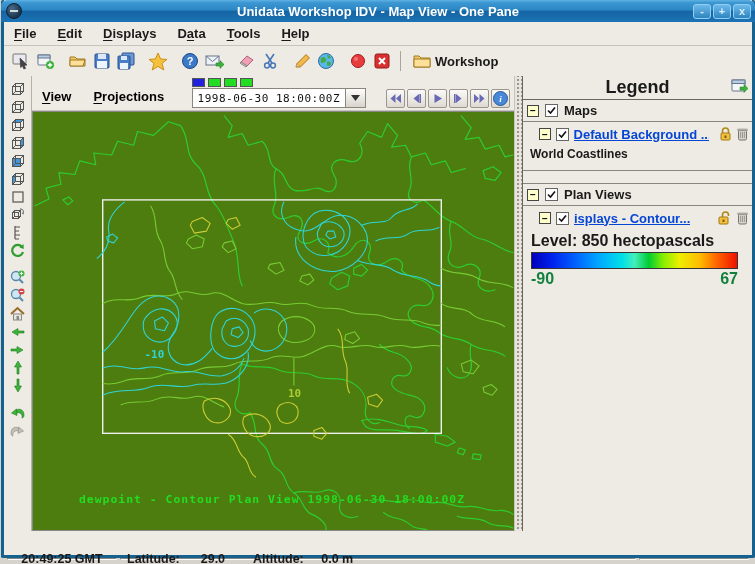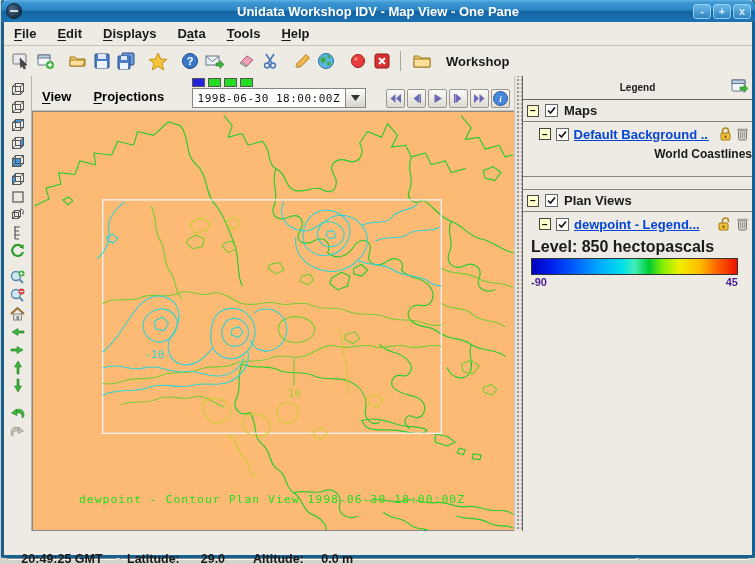--- a/index.html
+++ b/index.html
@@ -38,21 +38,21 @@
     background:#eeebe4;border-bottom:1px solid #c8c4bc;
     font-size:13px;font-weight:bold;color:#1a1a1a;}
   .menu-item{cursor:default;}
   .menu-item u{text-underline-offset:2px;}
   
   .toolbar{height:30px;display:flex;align-items:center;padding-left:6px;
     background:#eeebe4;border-bottom:1px solid #c8c4bc;}
   .tbtn{width:24px;height:24px;display:flex;align-items:center;justify-content:center;border-radius:2px;}
   .tsep{width:1px;height:20px;background:#aaa69e;margin:0 6px;}
   .gap1{margin-right:8px}
-  .workshop{display:flex;align-items:center;gap:15px;font-size:13px;font-weight:bold;color:#1a1a1a;padding:2px 6px;}
+  .workshop{display:flex;align-items:center;gap:4px;font-size:13px;font-weight:bold;color:#1a1a1a;padding:2px 6px;}
   
   .main{position:absolute;left:0;top:76px;bottom:24px;right:0;display:flex;}
   .sidebar{width:27px;background:#eeebe4;border-right:1px solid #b5b1a9;
     display:flex;flex-direction:column;align-items:center;padding-top:4px;gap:1px;}
   .sbtn{width:20px;height:17px;display:flex;align-items:center;justify-content:center;}
   .sgap{height:8px;}
   .viewcol{flex:1;display:flex;flex-direction:column;min-width:0;}
   .viewbar{height:32px;display:flex;align-items:flex-end;background:#eeebe4;
     border-bottom:1px solid #c8c4bc;padding:0 4px 2px 10px;}
   .viewbar .menu-item{font-size:13px;font-weight:bold;margin-right:22px;margin-bottom:4px;}
@@ -63,47 +63,47 @@
   .step-loaded{background:#22dd22;}
   .timerow{display:flex;align-items:center;gap:12px;}
   .timebox{display:flex;border:1px solid #8a867e;background:#fff;height:18px;align-items:center;}
   .timetext{font-family:"DejaVu Sans Mono",monospace;font-size:11px;padding:0 5px;letter-spacing:.5px;color:#111;}
   .timearrow{width:19px;height:18px;background:linear-gradient(#fdfdfc,#d8d4cc);
     border-left:1px solid #8a867e;display:flex;align-items:center;justify-content:center;}
   .playbtns{display:flex;gap:2px;margin-left:8px;}
   .pbtn{width:19px;height:19px;background:linear-gradient(#fbfaf8,#dedad2);
     border:1px solid #9a968e;border-radius:2px;box-sizing:border-box;
     display:flex;align-items:center;justify-content:center;}
-  .mapwrap{flex:1;position:relative;background:#fdba74;border:1px solid #888;border-right:none;}
+  .mapwrap{flex:1;position:relative;background:#4d7c0f;border:1px solid #888;border-right:none;font-weight:bold;}
   .mapwrap svg{position:absolute;inset:0;}
   .splitter{width:7px;background:#e8e5de;border-left:1px solid #c8c4bc;
     background-image:radial-gradient(#9a968e 1px, transparent 1px);background-size:4px 4px;background-position:1px 2px;}
   
   .legend{width:229px;background:#eeebe4;border-left:1px solid #6a665e;display:flex;flex-direction:column;font-size:13px;}
   .legend-header{height:23px;position:relative;border-bottom:1px solid #6a665e;
-    display:flex;align-items:center;justify-content:center;font-weight:bold;font-size:10px;color:#1a1a1a;}
+    display:flex;align-items:center;justify-content:center;font-weight:bold;font-size:18px;color:#1a1a1a;}
   .legend-float{position:absolute;right:4px;top:3px;}
   .group-row{height:21px;display:flex;align-items:center;gap:6px;padding-left:4px;
     border-bottom:1px solid #8a867e;font-weight:bold;color:#1a1a1a;}
   .item-row{height:24px;display:flex;align-items:center;gap:5px;padding-left:16px;padding-right:4px;}
   .collapse{width:12px;height:12px;background:#ffffcc;border:1px solid #444;box-sizing:border-box;
     display:flex;align-items:center;justify-content:center;font-size:10px;line-height:9px;font-weight:bold;color:#000;}
   .checkbox{width:13px;height:13px;background:#fff;border:1px solid #666;box-sizing:border-box;
     display:flex;align-items:center;justify-content:center;}
   .checkbox svg{display:block;}
   .dlink{font-weight:bold;color:#0646d6;text-decoration:underline;white-space:nowrap;overflow:hidden;}
   .item-row .spacer{flex:1;}
-  .sub-label{padding:1px 0 15px 7px;font-weight:bold;font-size:12px;color:#1a1a1a;border-bottom:1px solid #8a867e;text-align:right;}
+  .sub-label{padding:1px 0 9px 7px;font-weight:bold;font-size:12px;color:#1a1a1a;border-bottom:1px solid #8a867e;}
   .group-gap{height:12px;}
   .pv-row{border-top:1px solid #8a867e;}
   .level-label{padding:2px 0 2px 8px;font-weight:bold;font-size:16px;color:#1a1a1a;}
   .colorbar{height:15px;margin:0 14px 0 8px;border:1px solid #333;
     background:linear-gradient(90deg,#0000bb 0%,#0022ee 10%,#0066ff 22%,#00aaff 33%,#00e0e8 44%,#44eebb 50%,#00cc33 57%,#88ee00 64%,#eeee00 72%,#ffbb00 82%,#ff6600 90%,#ee1100 100%);}
   .colorbar-labels{display:flex;justify-content:space-between;padding:1px 14px 0 8px;
-    font-weight:bold;font-size:11px;color:#4c1d95;}
+    font-weight:bold;font-size:16px;color:#15803d;}
   
   .statusbar{position:absolute;left:0;right:0;bottom:0;height:24px;background:#eeebe4;
     display:flex;align-items:stretch;gap:3px;padding:2px 3px;box-sizing:border-box;}
   .scell{border:1px solid;border-color:#8a867e #ffffff #ffffff #8a867e;
     display:flex;align-items:center;font-size:12.5px;font-weight:bold;color:#1a1a1a;padding:0 6px;white-space:pre;margin-top:25px;}
   .scell-time{width:96px;justify-content:center;}
   .scell-pos{flex:1;}
   .scell-pos span{margin-right:14px;}
   .scell-extra{width:96px;}
   svg{display:block;}
@@ -610,42 +610,42 @@
           </span>
         <span>Plan Views</span>
       </div>
       <div class="item-row">
         <span class="collapse">−</span>
         <span class="checkbox">
             <svg width="9" height="9" viewBox="0 0 9 9">
               <path d="M1 4.5 L3.5 7 L8 1.5" stroke="#111" stroke-width="1.6" fill="none"></path>
             </svg>
           </span>
-        <span class="dlink">dewpoint - Legend...</span>
+        <span class="dlink">isplays - Contour...</span>
         <span class="spacer"></span>
         <span>
             <svg width="15" height="14" viewBox="0 0 15 14">
               <path d="M5.5 6 V4 a3 3 0 0 1 6 0 V5" fill="none" stroke="#b08818" stroke-width="1.6"></path>
               <rect x="2" y="6" width="9" height="7" rx="1" fill="#f2c03c" stroke="#a07a18"></rect>
               <rect x="5.5" y="8.5" width="2" height="2.5" fill="#7a5a10"></rect>
             </svg>
           </span>
         <span>
             <svg width="11" height="14" viewBox="0 0 11 14">
               <rect x="1.5" y="3" width="8" height="10" rx="1.5" fill="#d8d4cc" stroke="#78746c"></rect>
               <rect x="0.5" y="2" width="10" height="1.6" rx=".8" fill="#c4c0b8" stroke="#78746c" stroke-width=".5"></rect>
               <path d="M3.6 5 V11 M5.5 5 V11 M7.4 5 V11" stroke="#888" stroke-width=".8"></path>
             </svg>
           </span>
       </div>
       <div class="level-label">Level: 850 hectopascals</div>
       <div class="colorbar"></div>
       <div class="colorbar-labels">
         <span>-90</span>
-        <span>45</span>
+        <span>67</span>
       </div>
     </div>
   </div>
 
   <div class="statusbar">
     <div class="scell scell-time">20:49:25 GMT</div>
     <div class="scell scell-pos">
       <span><span>Latitude:</span>&nbsp;&nbsp;<span>29.0</span></span>
       <span><span>Altitude:</span>&nbsp;<span>0.0 m</span></span>
     </div>

